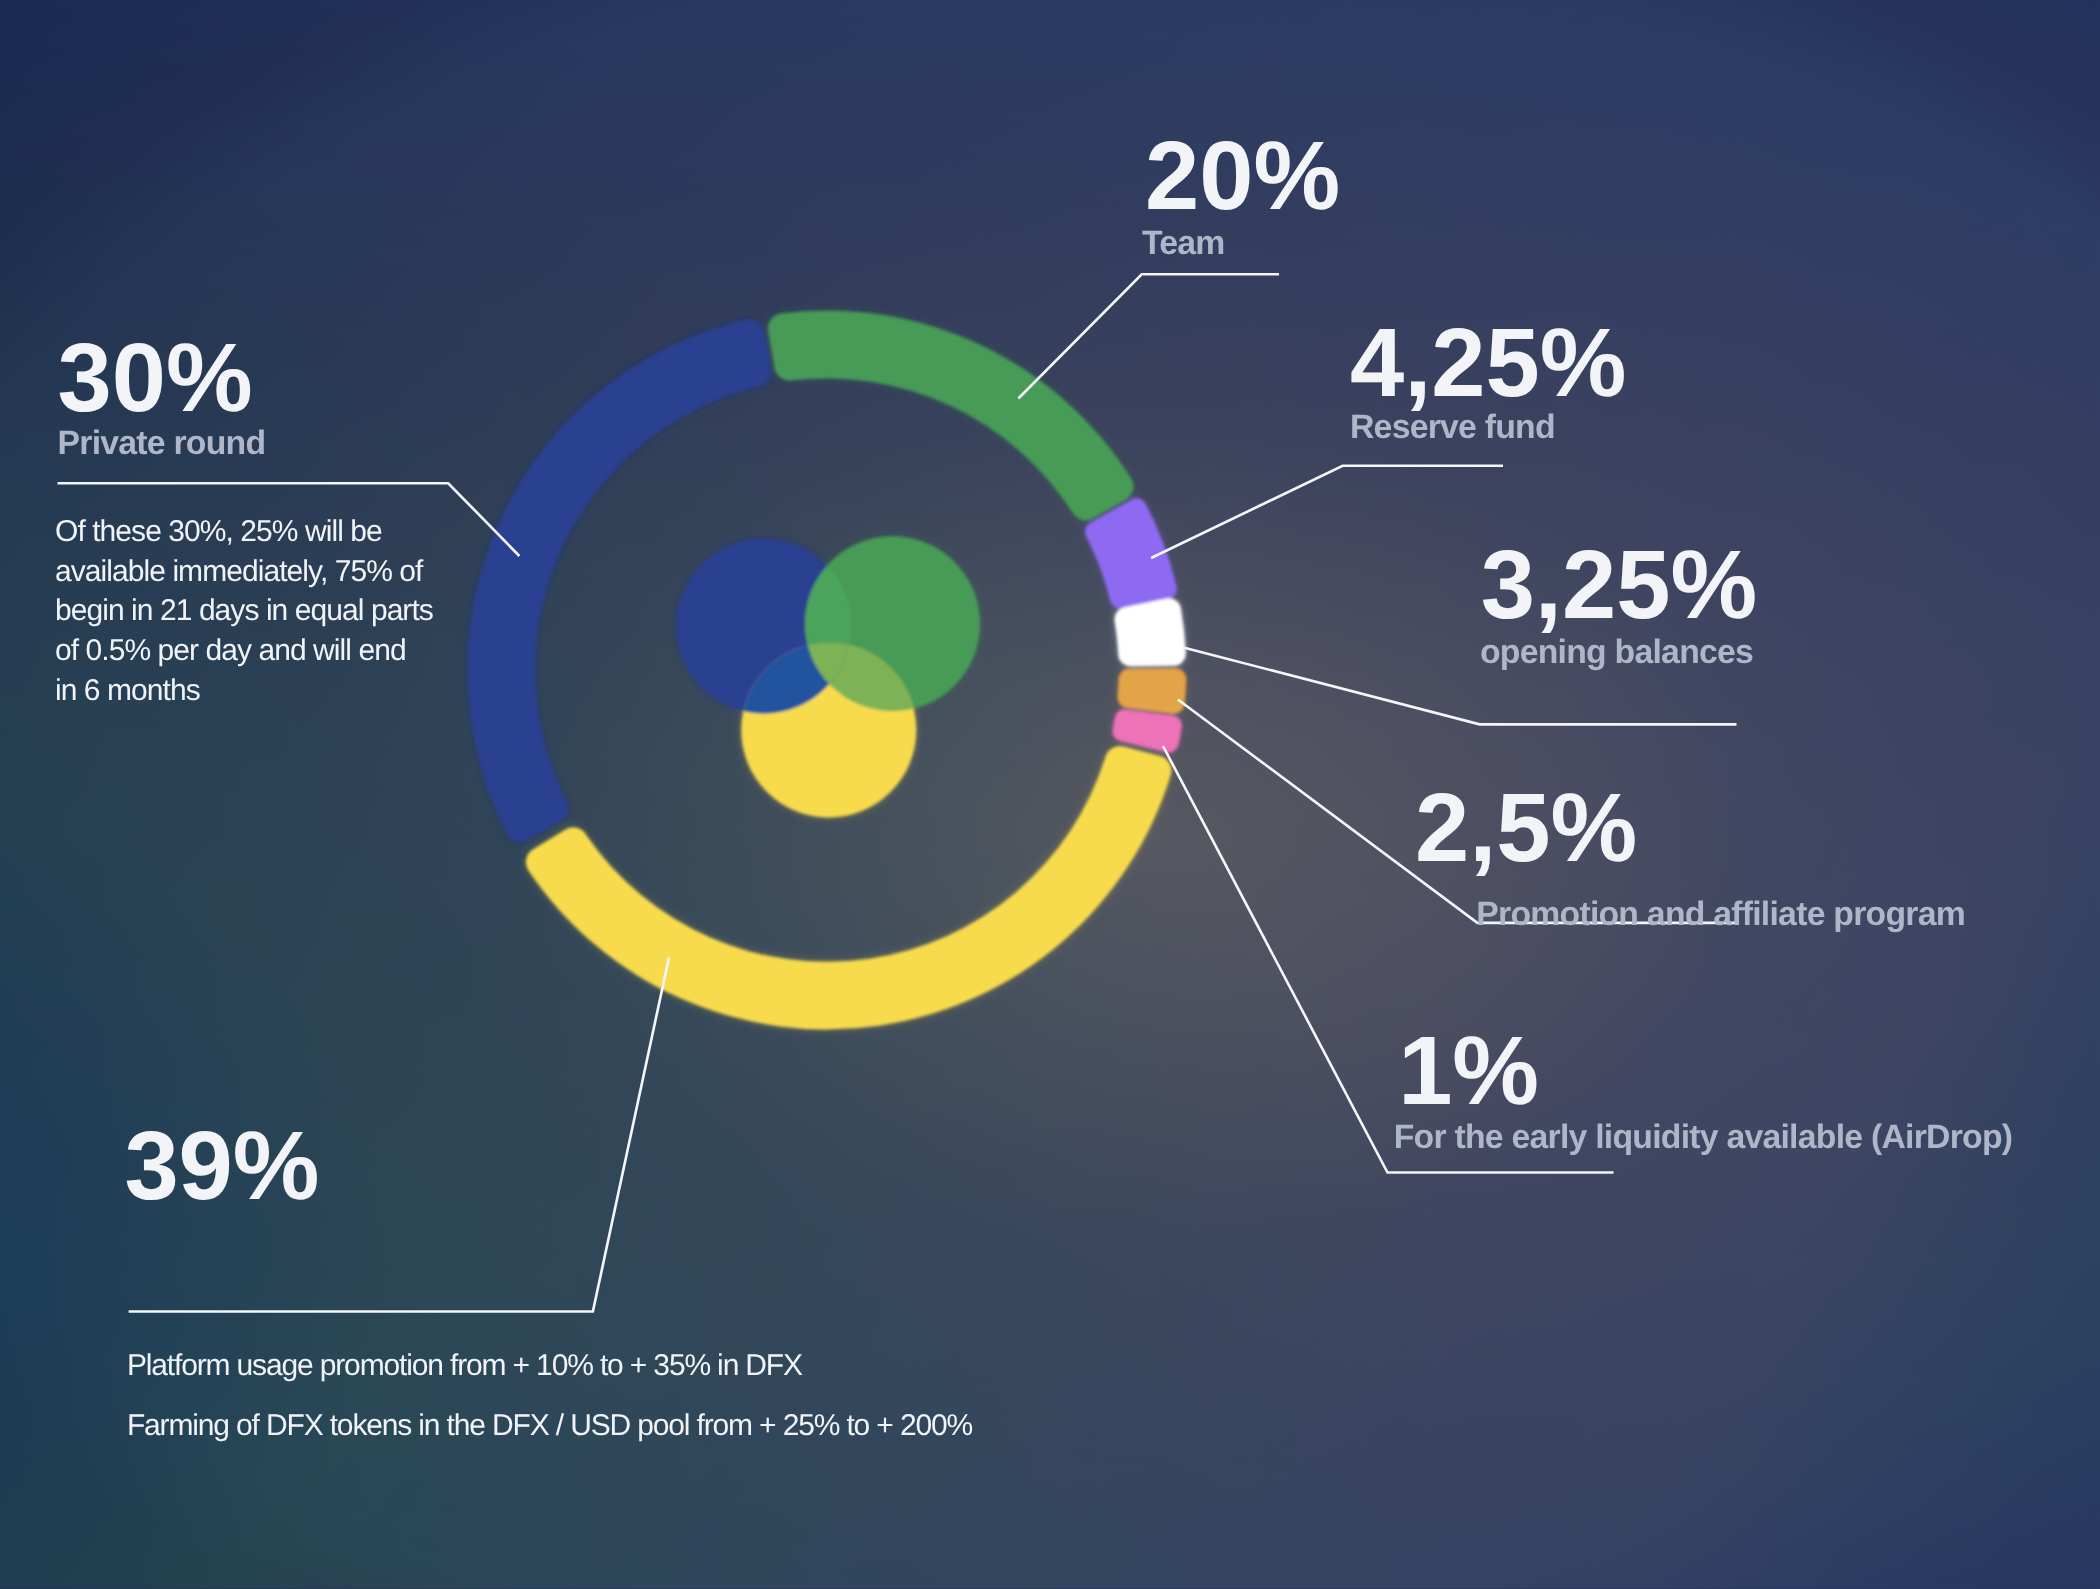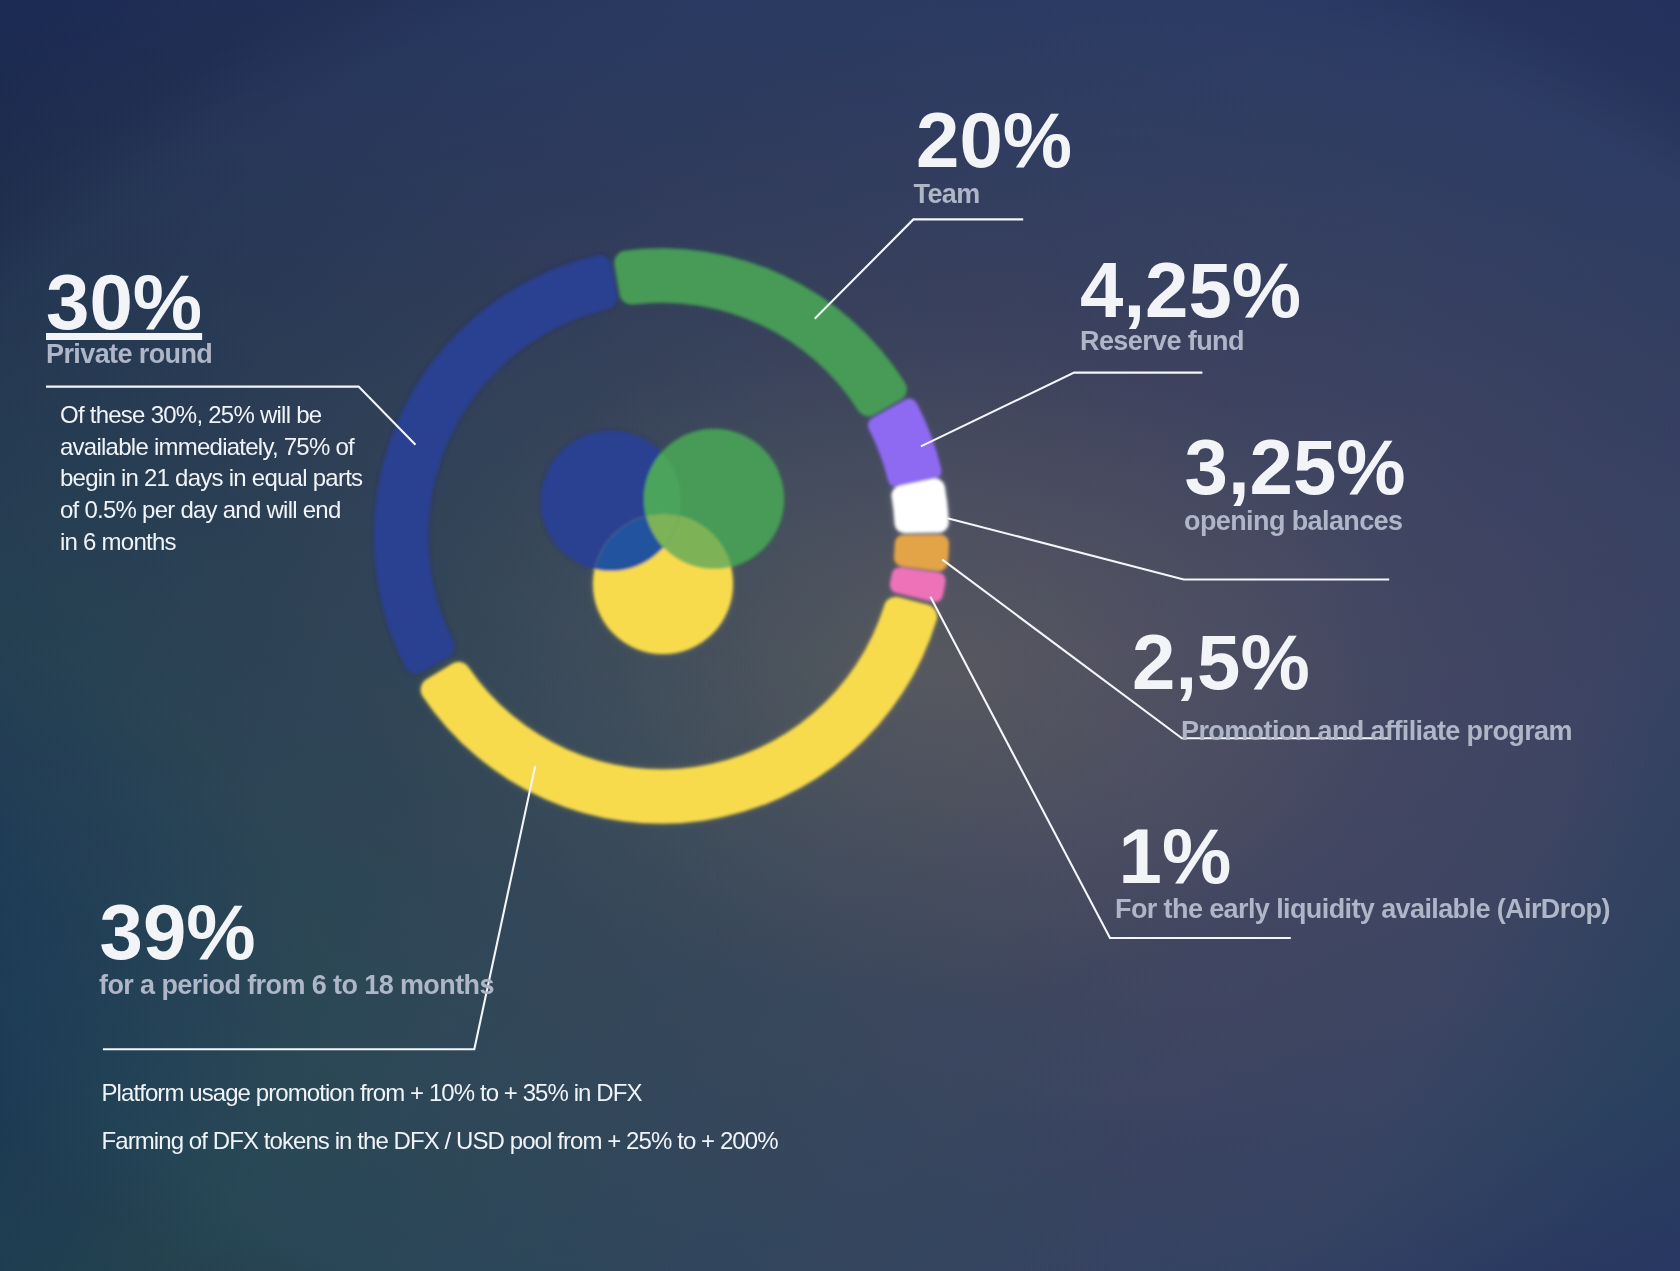--- a/index.html
+++ b/index.html
@@ -105,23 +105,23 @@
       <path d="M 1023.2 219.4 L 913.4 219.4 L 814.7 318.8"></path>
       <path d="M 1202.4 372.6 L 1074.1 372.6 L 920.9 446.4"></path>
       <path d="M 1389.2 579.5 L 1183.7 579.5 L 947.5 518.2"></path>
       <path d="M 1389.2 738.3 L 1181.9 738.3 L 942.3 559.6"></path>
       <path d="M 1290.8 938 L 1110 938 L 930.4 596.8"></path>
       <path d="M 102.9 1049.2 L 474.3 1049.2 L 535.2 765.9"></path>
     </g>
   </svg>
 
   <div class="grp">
-    <div class="pct" style="left:46px;top:263px;text-decoration:underline;">30%</div>
+    <div class="pct" style="left:46px;top:263px;">30%</div>
     <div class="nm" style="left:46px;top:340px;">Private round</div>
-    <div class="note" style="left:44px;top:399px;width:360px;margin-left:16px;">
+    <div class="note" style="left:44px;top:410px;width:360px;">
         <div>Of these 30%, 25% will be</div>
         <div>available immediately, 75% of</div>
         <div>begin in 21 days in equal parts</div>
         <div>of 0.5% per day and will end</div>
         <div>in 6 months</div>
       </div>
   </div>
 
   <div class="grp">
     <div class="pct" style="left:916px;top:101px;">20%</div>
@@ -146,20 +146,19 @@
   </div>
 
   <div class="grp">
     <div class="pct" style="left:1118.5px;top:817px;">1%</div>
     <div class="nm" style="left:1115px;top:895px;">For the early liquidity available (AirDrop)</div>
   </div>
 
   <div class="grp">
     <div class="pct" style="left:99.5px;top:893px;">39%</div>
     <div class="nm" style="left:99px;top:971px;">
-        <div>for a period from 6 to 18 months</div>
       </div>
   </div>
 
   <div class="sub" style="left:101.5px;top:1081px;">Platform usage promotion from + 10% to + 35% in DFX</div>
   <div class="sub" style="left:101.5px;top:1129px;">Farming of DFX tokens in the DFX / USD pool from + 25% to + 200%</div>
 
 </div>
 
 </body></html>

